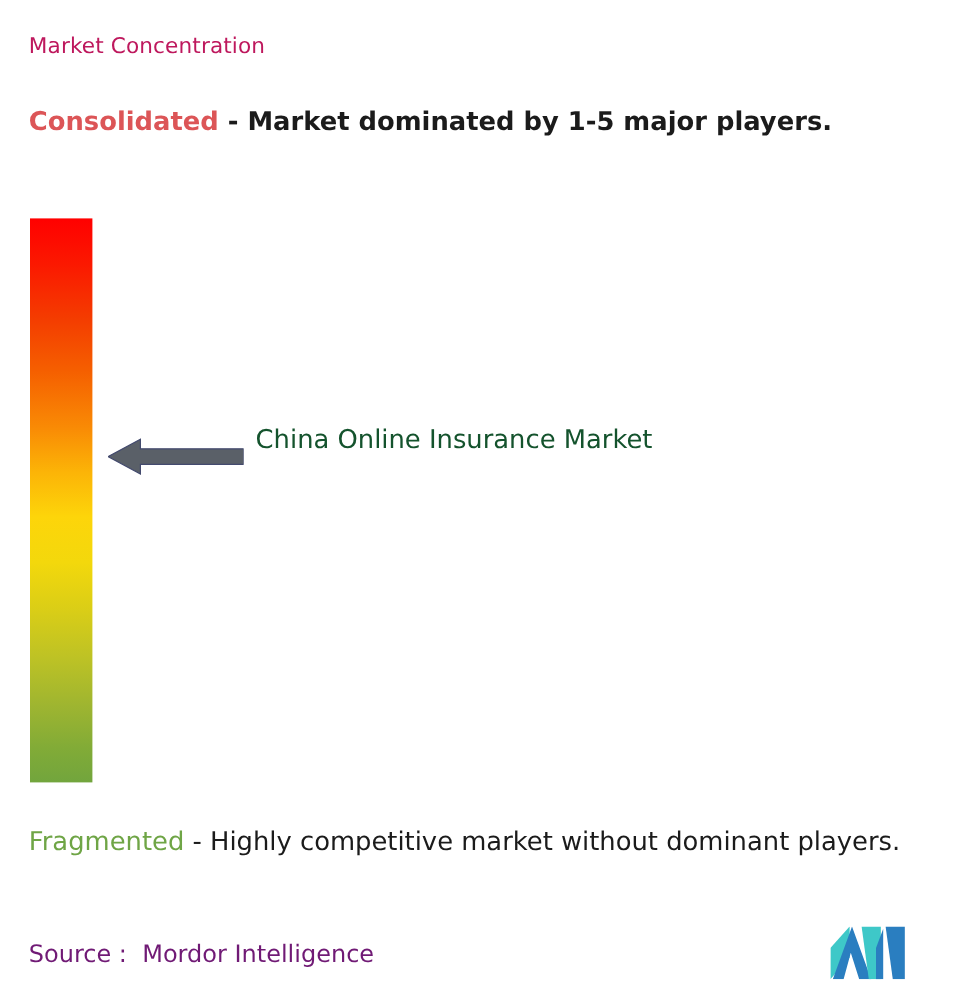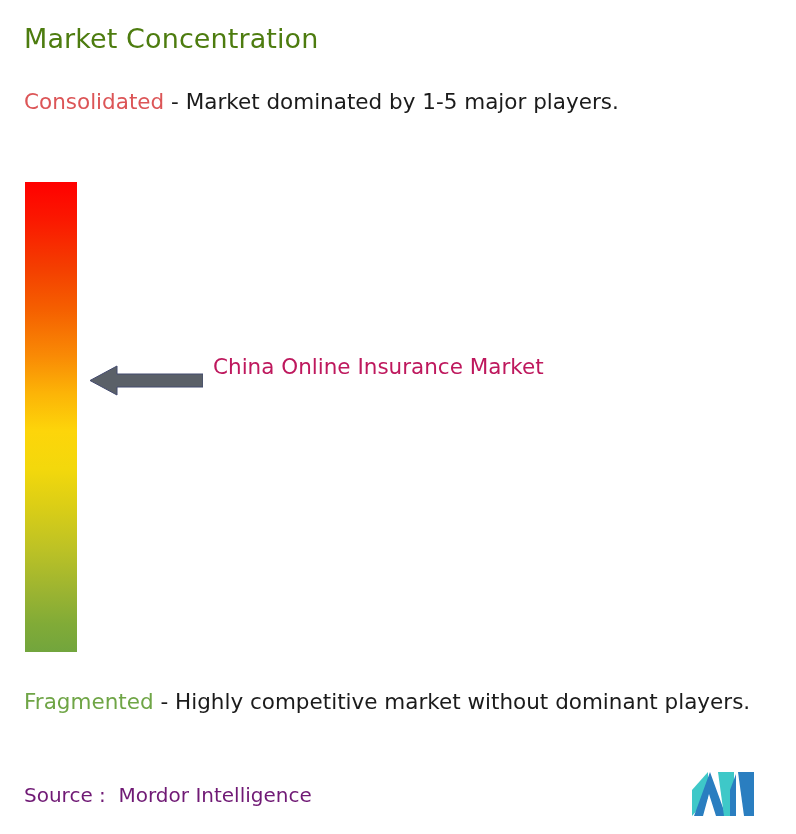--- a/index.html
+++ b/index.html
@@ -13,37 +13,37 @@
     position: relative;
     font-family: "DejaVu Sans", "Liberation Sans", sans-serif;
     -webkit-font-smoothing: antialiased;
     overflow: hidden;
   }
 
   #page-title {
     position: absolute;
     left: 24px;
     top: 22px;
-    font-size: 27px;
+    font-size: 18px;
     line-height: 34px;
-    color: #4d7c0f;
+    color: #be185d;
     font-weight: 400;
     letter-spacing: 0.1px;
     white-space: nowrap;
   }
 
   #consolidated-line {
     position: absolute;
     left: 24px;
     top: 86px;
     width: 748px;
     font-size: 21.5px;
     line-height: 32px;
     color: #1b1b1b;
-    font-weight: 400;
+    font-weight: 700;
   }
   #consolidated-line .keyword {
     color: #dc5557;
   }
 
   #fragmented-line {
     position: absolute;
     left: 24px;
     top: 686px;
     width: 770px;
@@ -88,21 +88,21 @@
     height: 31px;
   }
 
   #market-arrow-label {
     position: absolute;
     left: 213px;
     top: 349px;
     width: 400px;
     font-size: 21.5px;
     line-height: 35px;
-    color: #be185d;
+    color: #14532d;
     font-weight: 400;
   }
 
   #source-text {
     position: absolute;
     left: 24px;
     top: 782px;
     font-size: 20px;
     line-height: 26px;
     color: #701a75;

